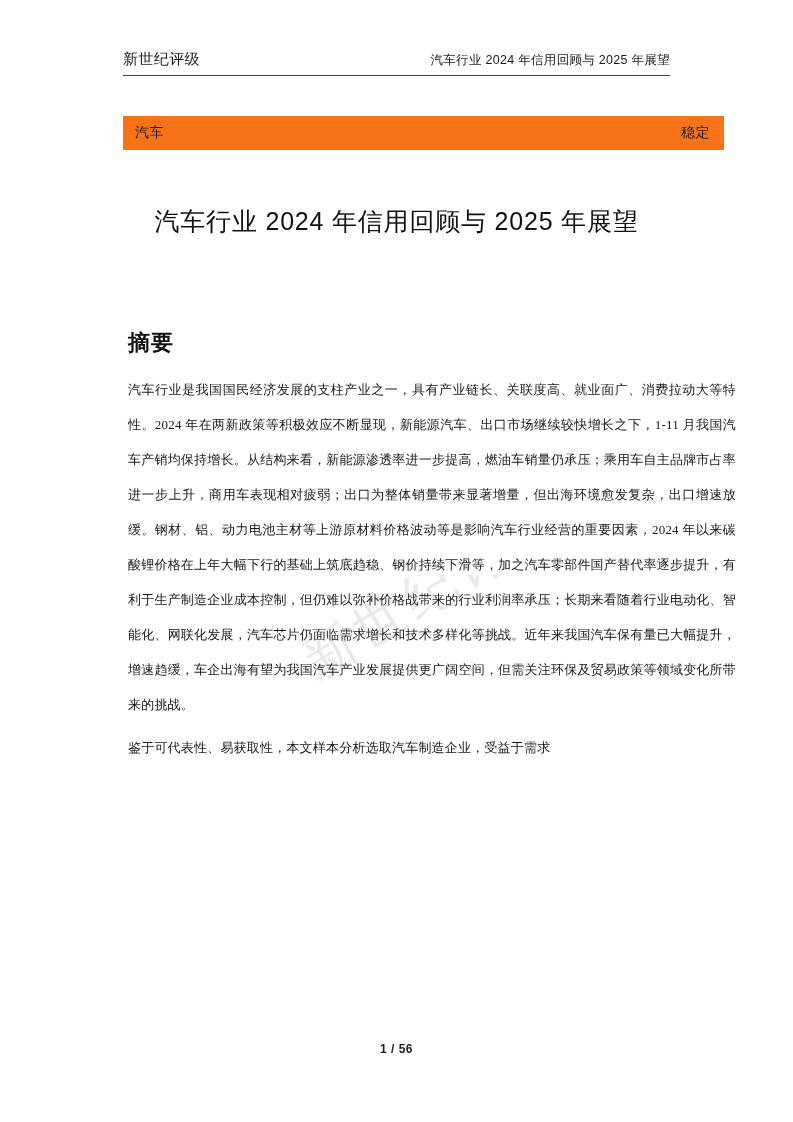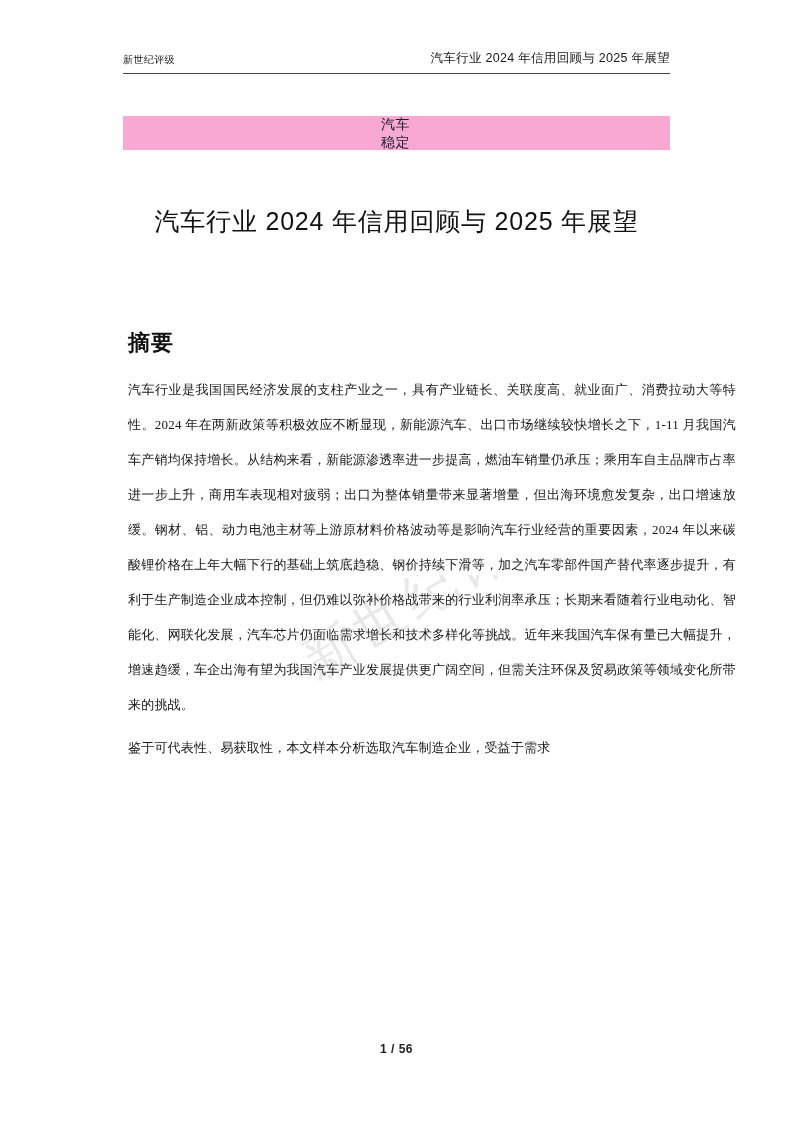--- a/index.html
+++ b/index.html
@@ -32,47 +32,46 @@
     width: 547px;
     display: flex;
     align-items: flex-end;
     justify-content: space-between;
     padding-bottom: 6px;
     border-bottom: 1.1px solid #444;
     box-sizing: border-box;
   }
   .header-left {
     font-family: Liberation Mono, monospace;
-    font-size: 10px;
+    font-size: 15px;
     letter-spacing: .4px;
     color: #1a1a1a;
     white-space: nowrap;
   }
   .header-right {
     font-family: "Liberation Sans", "DejaVu Sans", sans-serif;
     font-size: 12.5px;
     letter-spacing: .3px;
     color: #1a1a1a;
     white-space: nowrap;
   }
 
   
   .band {
     position: absolute;
     left: 123px;
     top: 116px;
-    width: 547px;
+    width: 601px;
     height: 34px;
-    background: #f9a8d4;
+    background: #f97316;
     display: flex;
     align-items: center;
     justify-content: space-between;
     box-sizing: border-box;
     padding: 0 14px 0 12px;
-    flex-direction: column;
   }
   .band-sector,
   .band-outlook {
     font-family: "Liberation Sans", "DejaVu Sans", sans-serif;
     font-size: 14px;
     color: #14202e;
     letter-spacing: .5px;
     white-space: nowrap;
   }
 

